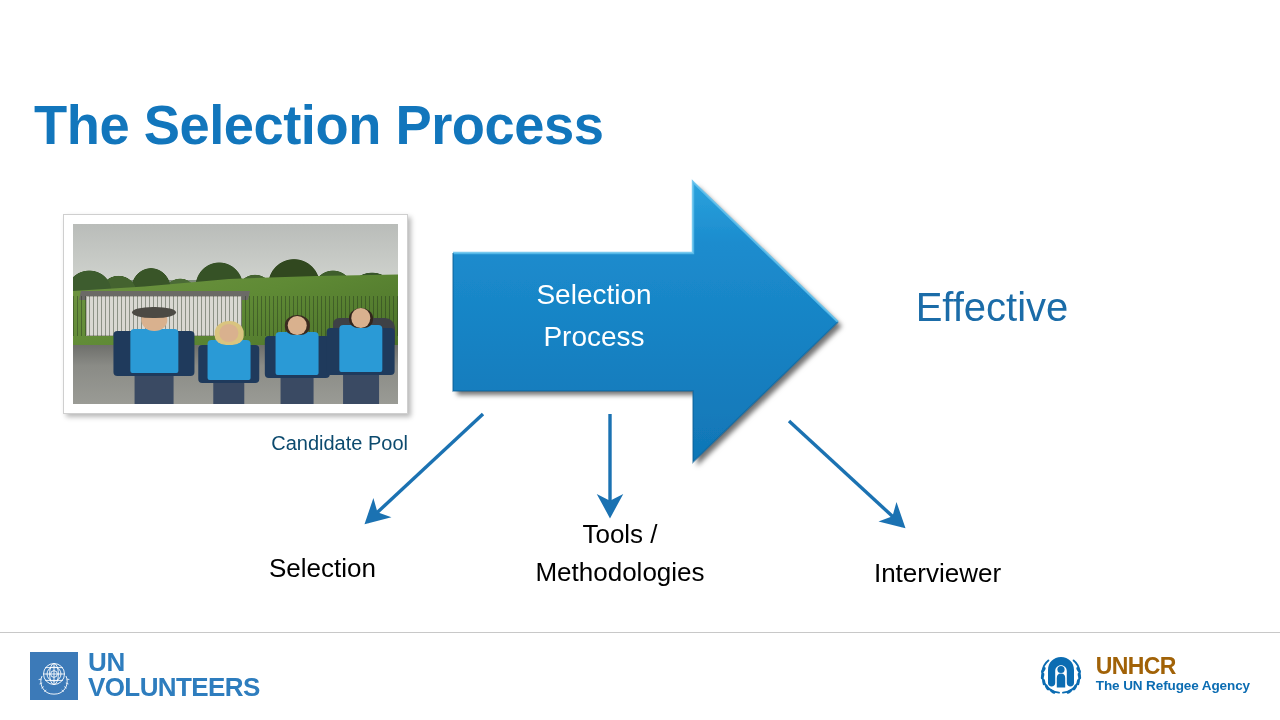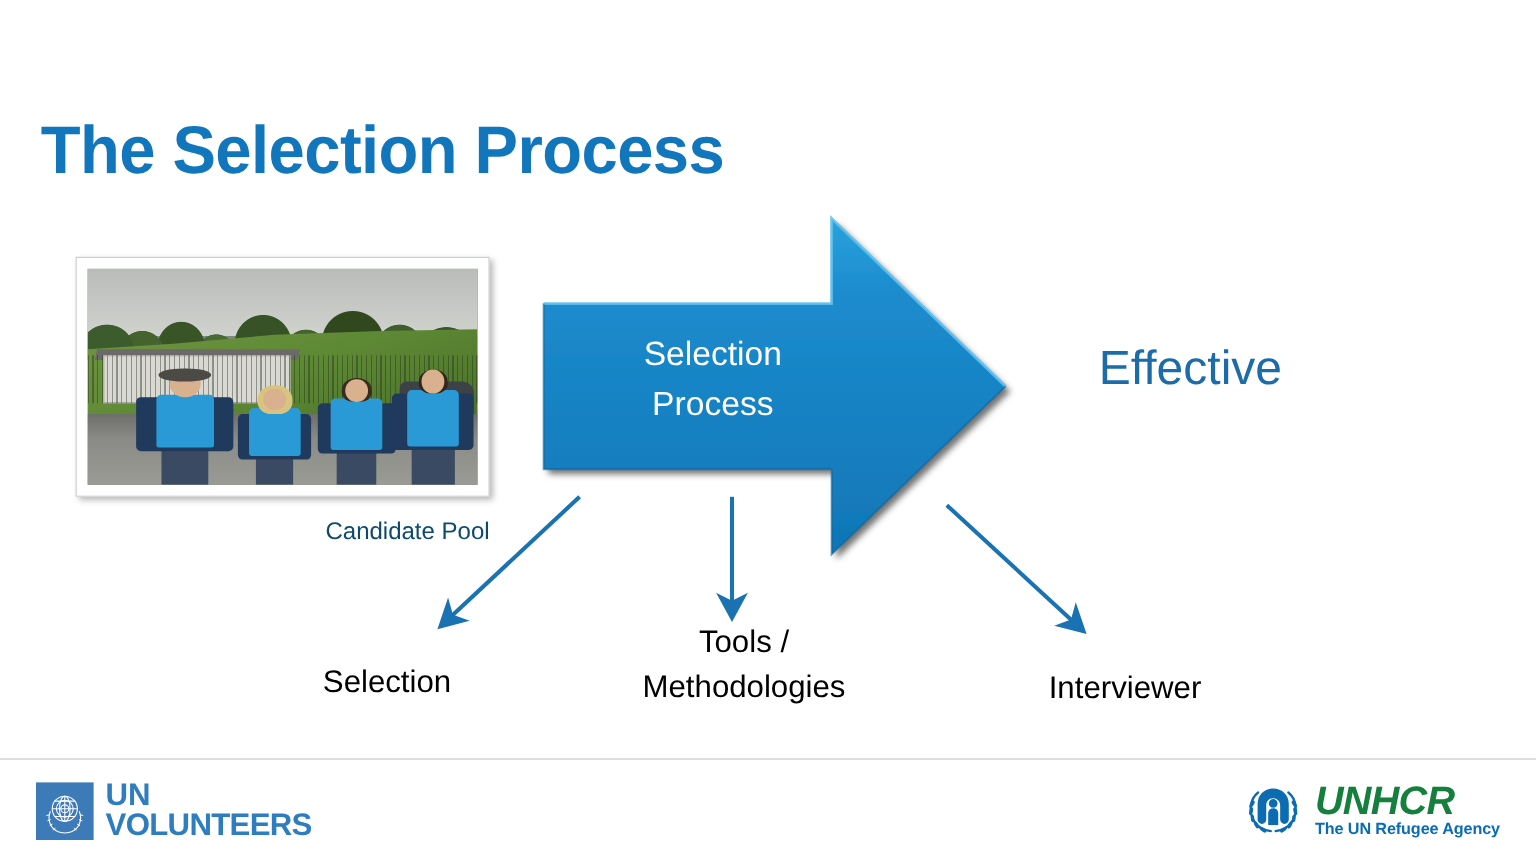--- a/index.html
+++ b/index.html
@@ -249,24 +249,23 @@
     top: 648px;
     display: flex;
     align-items: center;
     gap: 9px;
   }
   #unhcr-emblem { width: 52px; height: 52px; flex: 0 0 auto; }
   #unhcr-wordmark { line-height: 1; }
   #unhcr-name {
     font-family: "Liberation Sans", sans-serif;
     font-weight: bold;
-    color: #15803d;
-    font-size: 33px;
+    color: #a16207;
+    font-size: 23px;
     letter-spacing: -0.6px;
-    font-style: italic;
   }
   #unhcr-tag {
     font-family: "Liberation Sans", sans-serif;
     font-weight: bold;
     color: #0B6CB2;
     font-size: 13.5px;
     letter-spacing: -0.1px;
     margin-top: 1px;
   }
 </style>

